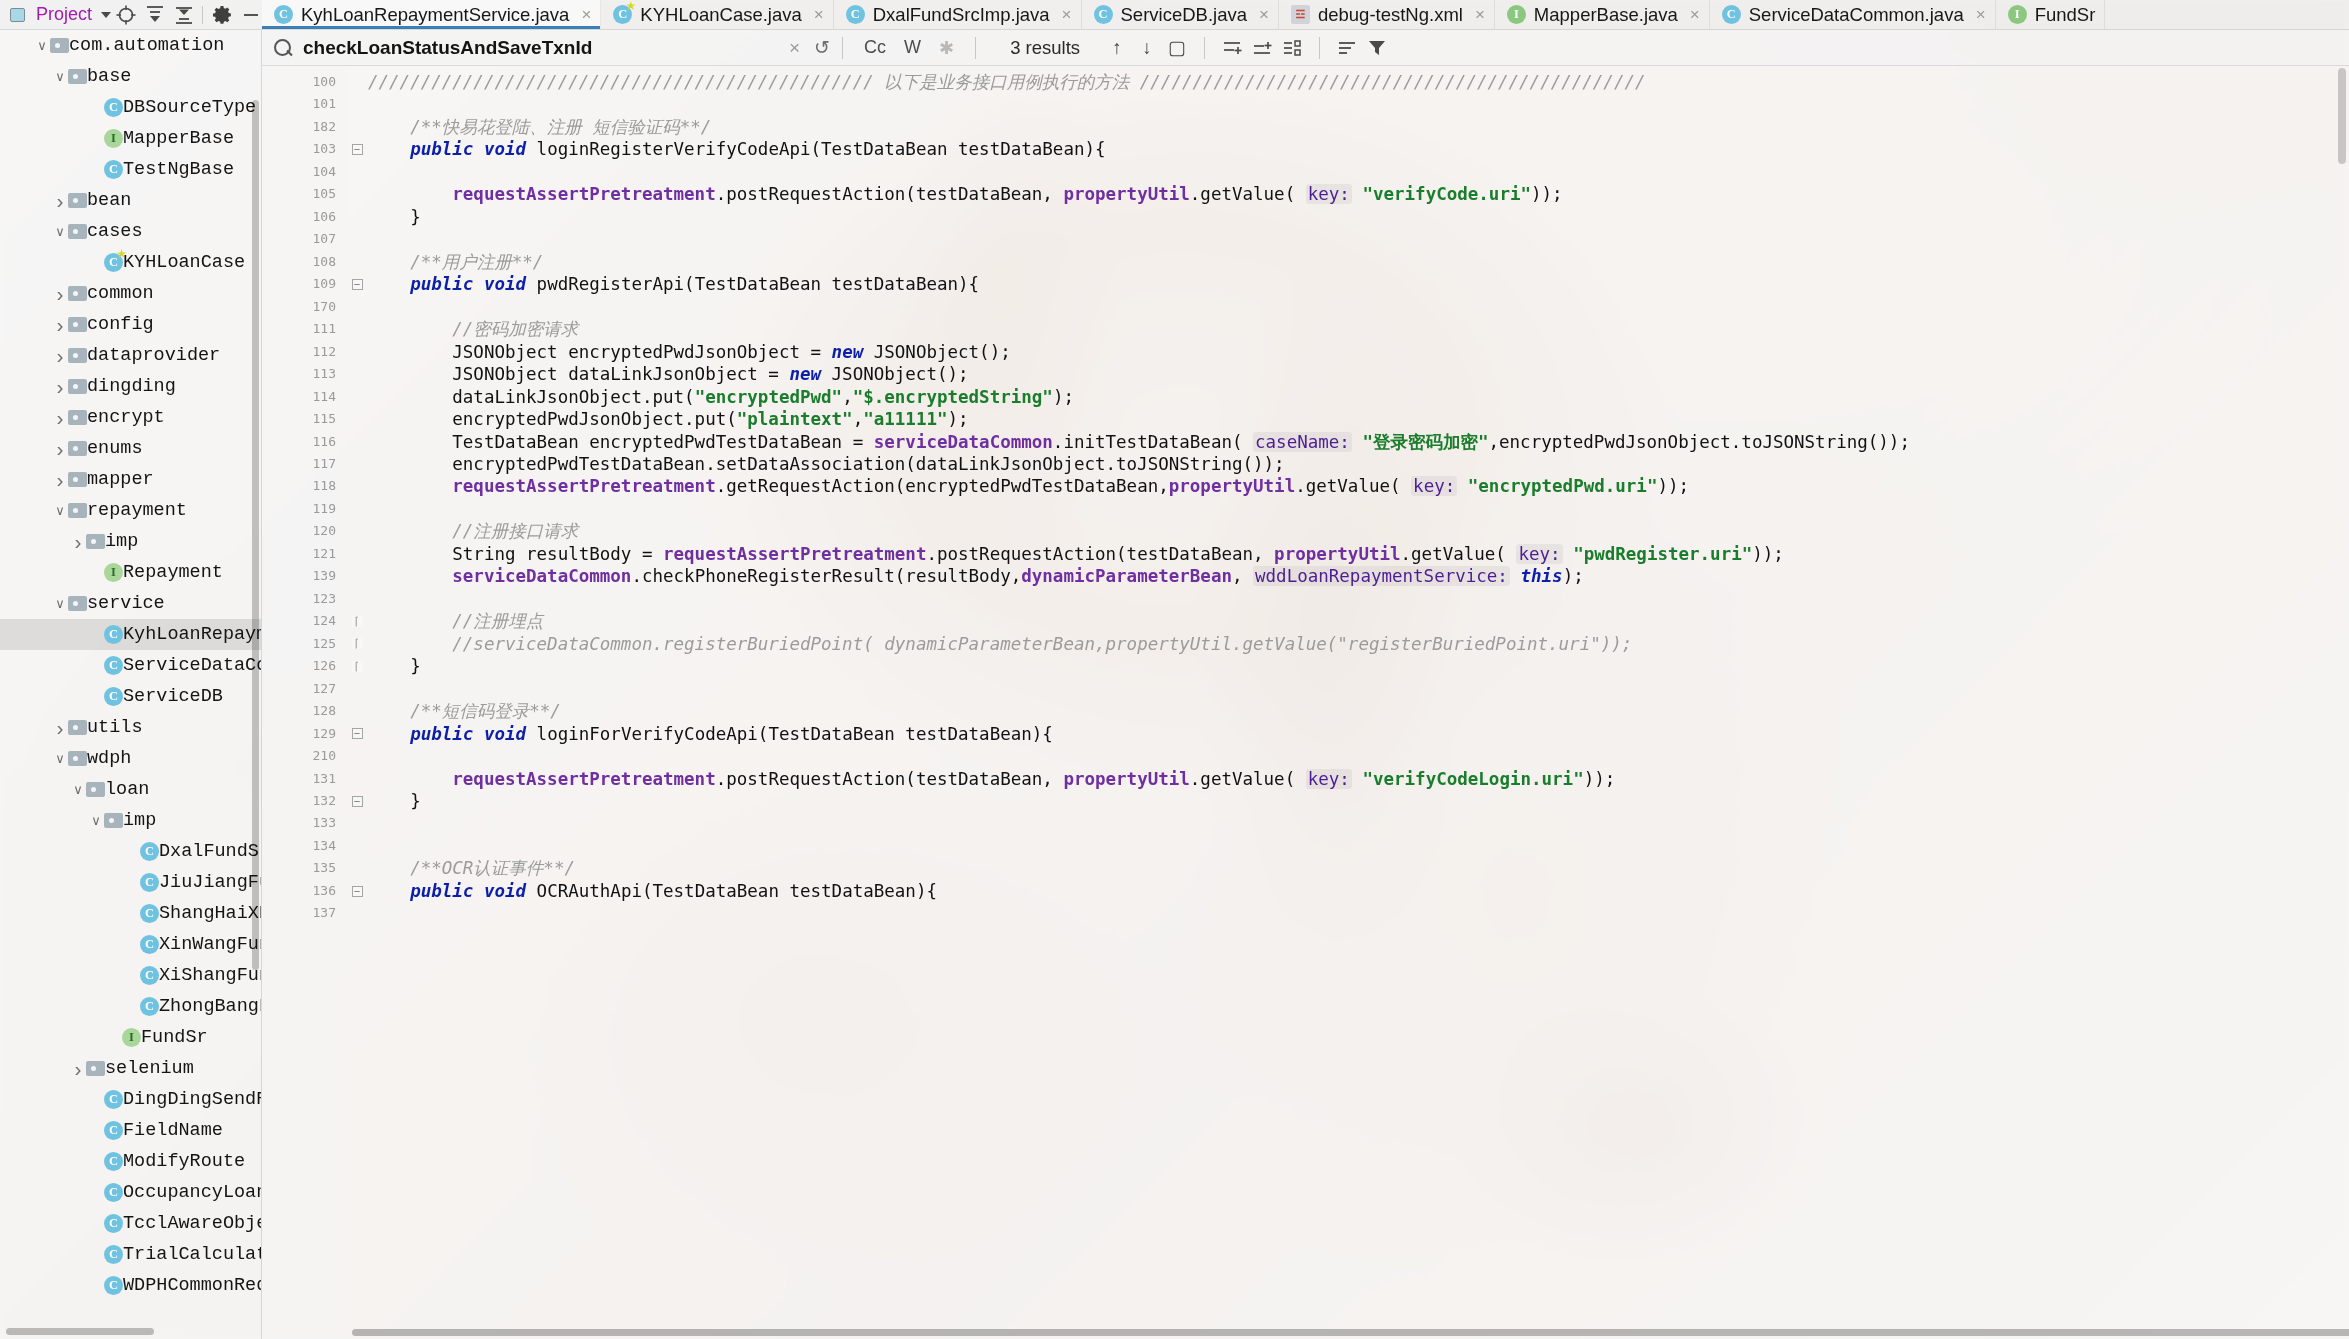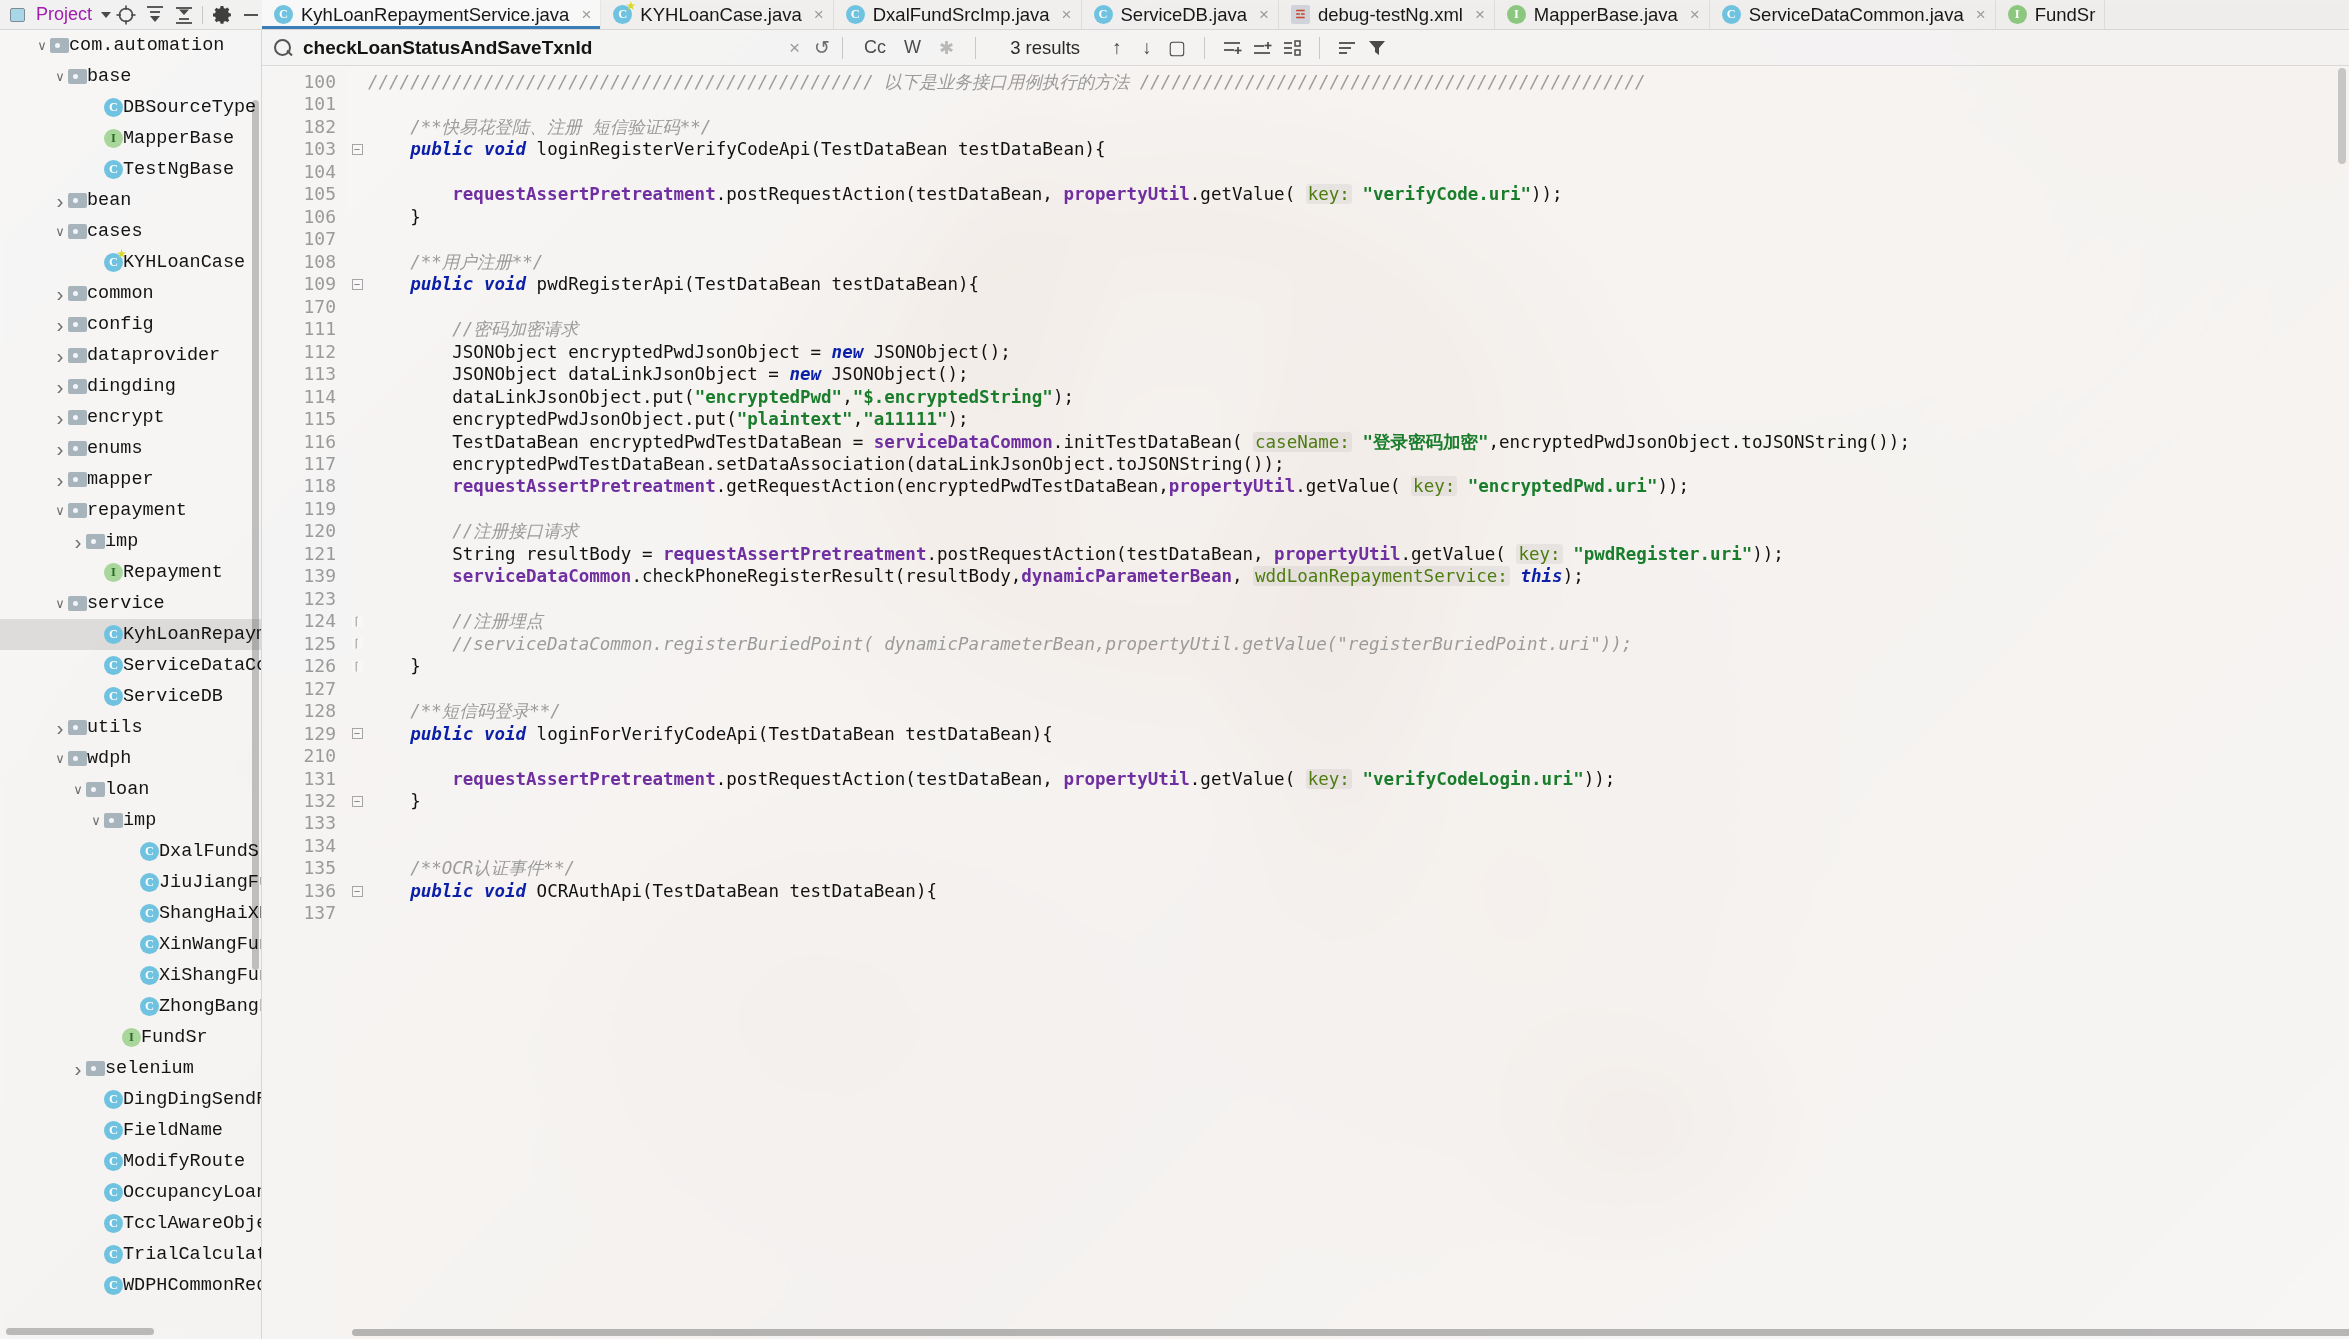--- a/index.html
+++ b/index.html
@@ -122,38 +122,38 @@
   .fsep { width:1px; height:22px; background:rgba(0,0,0,.18); margin:0 12px; }
   .fb-tog { font-size:18px; color:#4c4c4c; padding:0 9px; }
   .fb-tog.dim { color:#b9b9b9; }
   .results { font-size:18.5px; color:#2a2a2a; margin-left:22px; }
   .fb-icon { width:30px;height:30px; display:flex; align-items:center; justify-content:center; color:#4a4a4a; font-size:19px;}
 
   
   .codewrap { flex:1; position:relative; display:flex; min-height:0; overflow:hidden; background:rgba(250,250,250,.40); }
   .gutter {
     width:84px; flex:0 0 84px; text-align:right; padding-top:5px;
-    font-family:"DejaVu Sans Mono", monospace; font-size:18px; color:#9a9a9a;
+    font-family:"DejaVu Sans Mono", monospace; font-size:13px; color:#9a9a9a;
     background:rgba(246,246,246,.40);
   }
   .gutter .gl { height:22.47px; line-height:22.47px; padding-right:10px; position:relative; }
   .foldcol { width:22px; flex:0 0 22px; padding-top:5px; }
   .foldcol .fg { height:22.47px; display:flex; align-items:center; justify-content:center; }
   .foldmark { width:11px;height:11px;border:1px solid #a5a5a5; display:flex;align-items:center;justify-content:center;
               font-size:11px;line-height:1;color:#6d6d6d; background:rgba(255,255,255,.25); }
   .foldmark.plain { border:none; color:#9a9a9a; }
   .code {
     flex:1; padding-top:5px; font-family:"DejaVu Sans Mono", monospace;
     font-size:17.5px; white-space:pre; overflow:hidden; color:#111;
   }
   .code .ln { height:22.47px; line-height:22.47px; }
   .kw   { color:#0b1fa8; font-weight:bold;font-style:italic; }
   .cm   { color:#9b9b9b; font-style:italic; }
   .str  { color:#197d2c; font-weight:bold; }
-  .hint { color:#4d7c0f; background:rgba(0,0,0,.05); border-radius:3px; padding:0 2px; font-style:normal; }
+  .hint { color:#4c1d95; background:rgba(0,0,0,.05); border-radius:3px; padding:0 2px; font-style:normal; }
   .sfld { color:#6f2fa0; font-weight:bold; }
 
   .hscroll-code { position:absolute; left:90px; bottom:3px; height:7px; width:2050px; background:rgba(0,0,0,.26); border-radius:4px; }
   .codescroll-v { position:absolute; right:3px; top:2px; width:8px; height:96px; background:rgba(0,0,0,.18); border-radius:4px; }
 </style>
 </head>
 <body>
 
 <div id="backdrop"></div>
 <div id="veil"></div>

